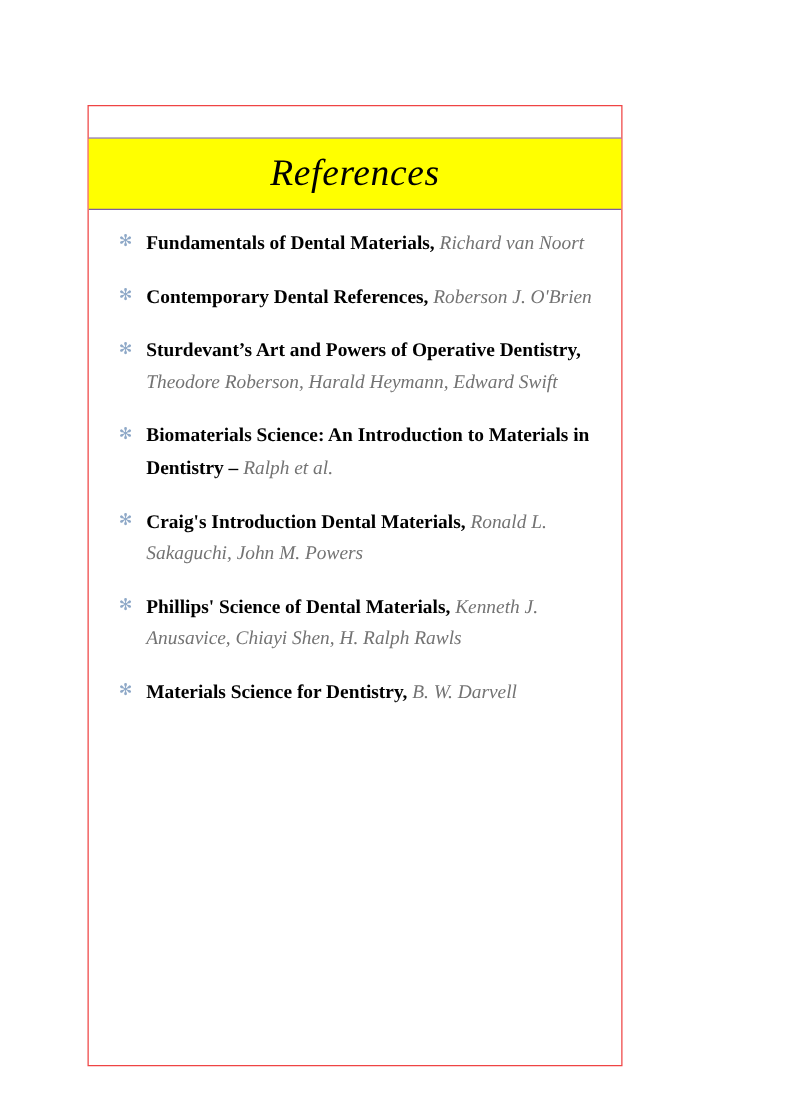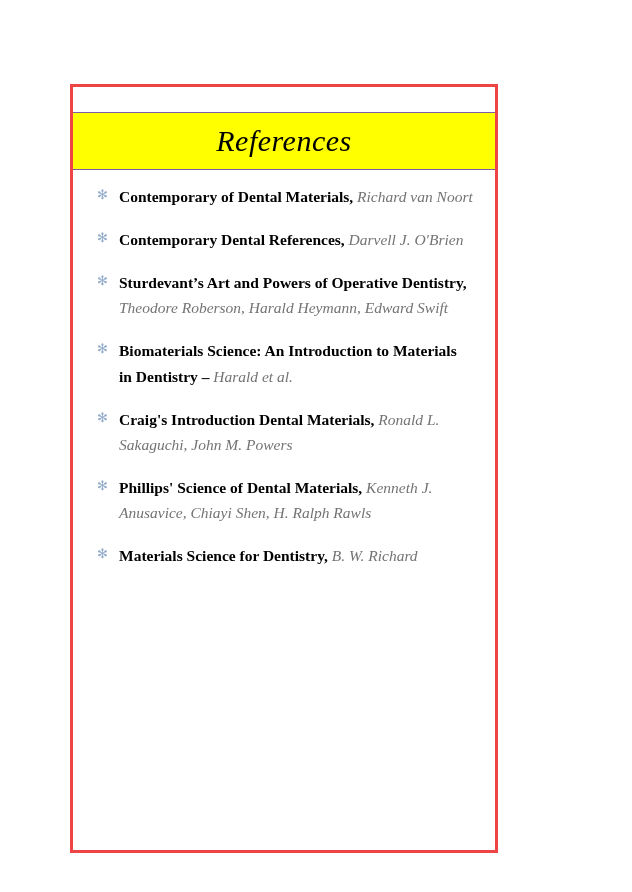--- a/index.html
+++ b/index.html
@@ -11,21 +11,21 @@
     width: 632px;
     height: 892px;
     font-family: "Liberation Serif", serif;
   }
   .slide {
     position: absolute;
     left: 70px;
     top: 84px;
     width: 428px;
     height: 769px;
-    border: 3px solid #ef4444;
+    border: 1px solid #ef4444;
     box-sizing: border-box;
     background: #ffffff;
   }
   .title-spacer {
     height: 26px;
     border-bottom: 1px solid #7b5ea7;
     box-sizing: border-box;
   }
   .title-band {
     background: #ffff00;
@@ -85,55 +85,55 @@
 
   <div class="title-band">
     <span class="title-text">References</span>
   </div>
 
   <div class="body-area">
     <ul class="ref-list">
 
       <li>
         <span class="bullet">✻</span>
-        <span class="ref-title">Contemporary of Dental Materials,</span>
+        <span class="ref-title">Fundamentals of Dental Materials,</span>
         <span class="authors">Richard van Noort</span>
       </li>
 
       <li>
         <span class="bullet">✻</span>
         <span class="ref-title">Contemporary Dental References,</span>
-        <span class="authors">Darvell J. O'Brien</span>
+        <span class="authors">Roberson J. O'Brien</span>
       </li>
 
       <li>
         <span class="bullet">✻</span>
         <span class="ref-title">Sturdevant’s Art and Powers of Operative Dentistry,</span>
         <span class="authors">Theodore Roberson, Harald Heymann, Edward Swift</span>
       </li>
 
       <li>
         <span class="bullet">✻</span>
         <span class="ref-title">Biomaterials Science: An Introduction to Materials in Dentistry –</span>
-        <span class="authors">Harald et al.</span>
+        <span class="authors">Ralph et al.</span>
       </li>
 
       <li>
         <span class="bullet">✻</span>
         <span class="ref-title">Craig's Introduction Dental Materials,</span>
         <span class="authors">Ronald L. Sakaguchi, John M. Powers</span>
       </li>
 
       <li>
         <span class="bullet">✻</span>
         <span class="ref-title">Phillips' Science of Dental Materials,</span>
         <span class="authors">Kenneth J. Anusavice, Chiayi Shen, H. Ralph Rawls</span>
       </li>
 
       <li>
         <span class="bullet">✻</span>
         <span class="ref-title">Materials Science for Dentistry,</span>
-        <span class="authors">B. W. Richard</span>
+        <span class="authors">B. W. Darvell</span>
       </li>
 
     </ul>
   </div>
 </div>
 
 </body></html>

